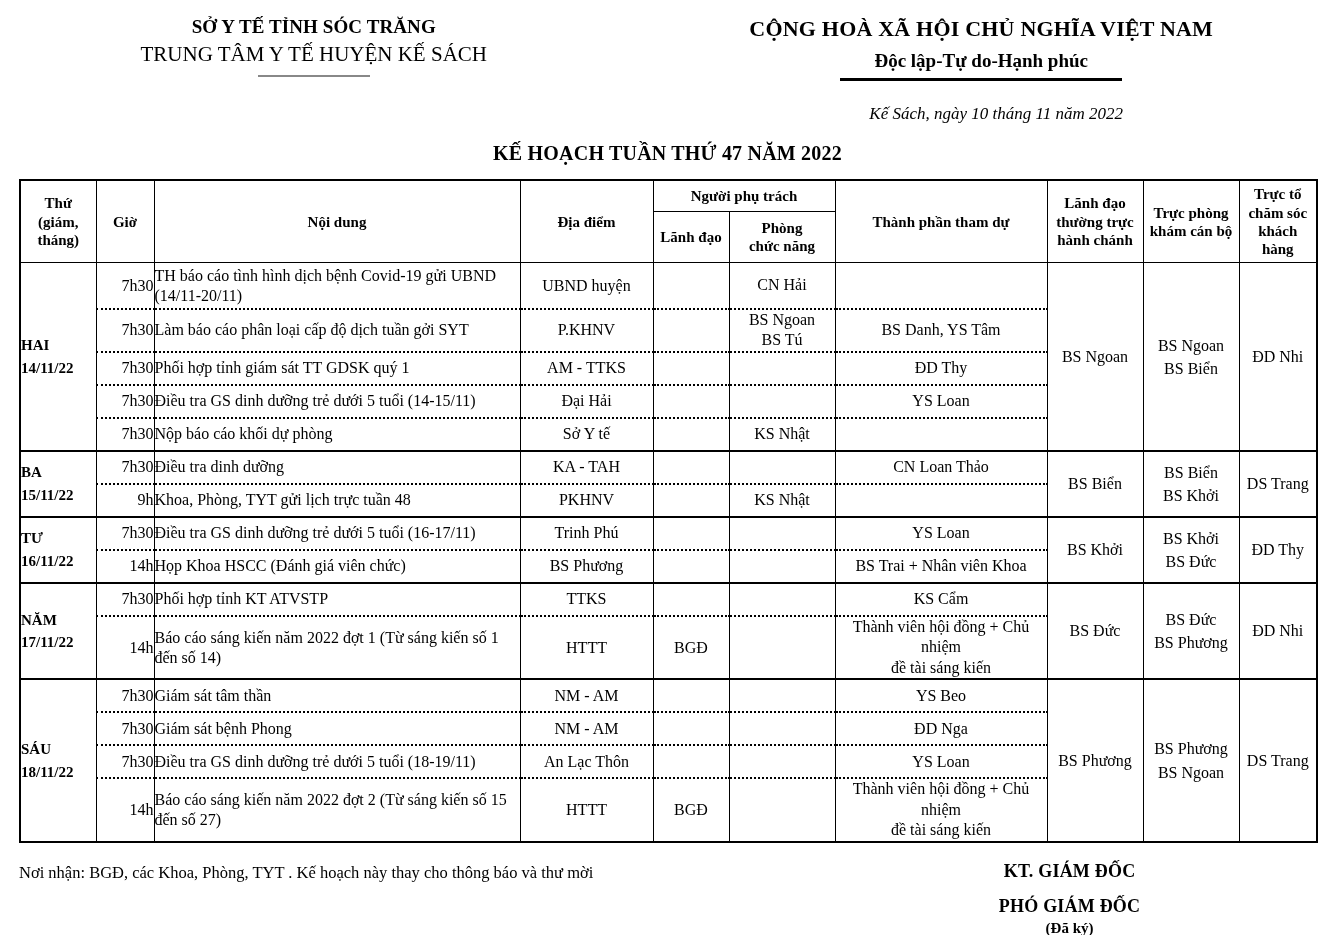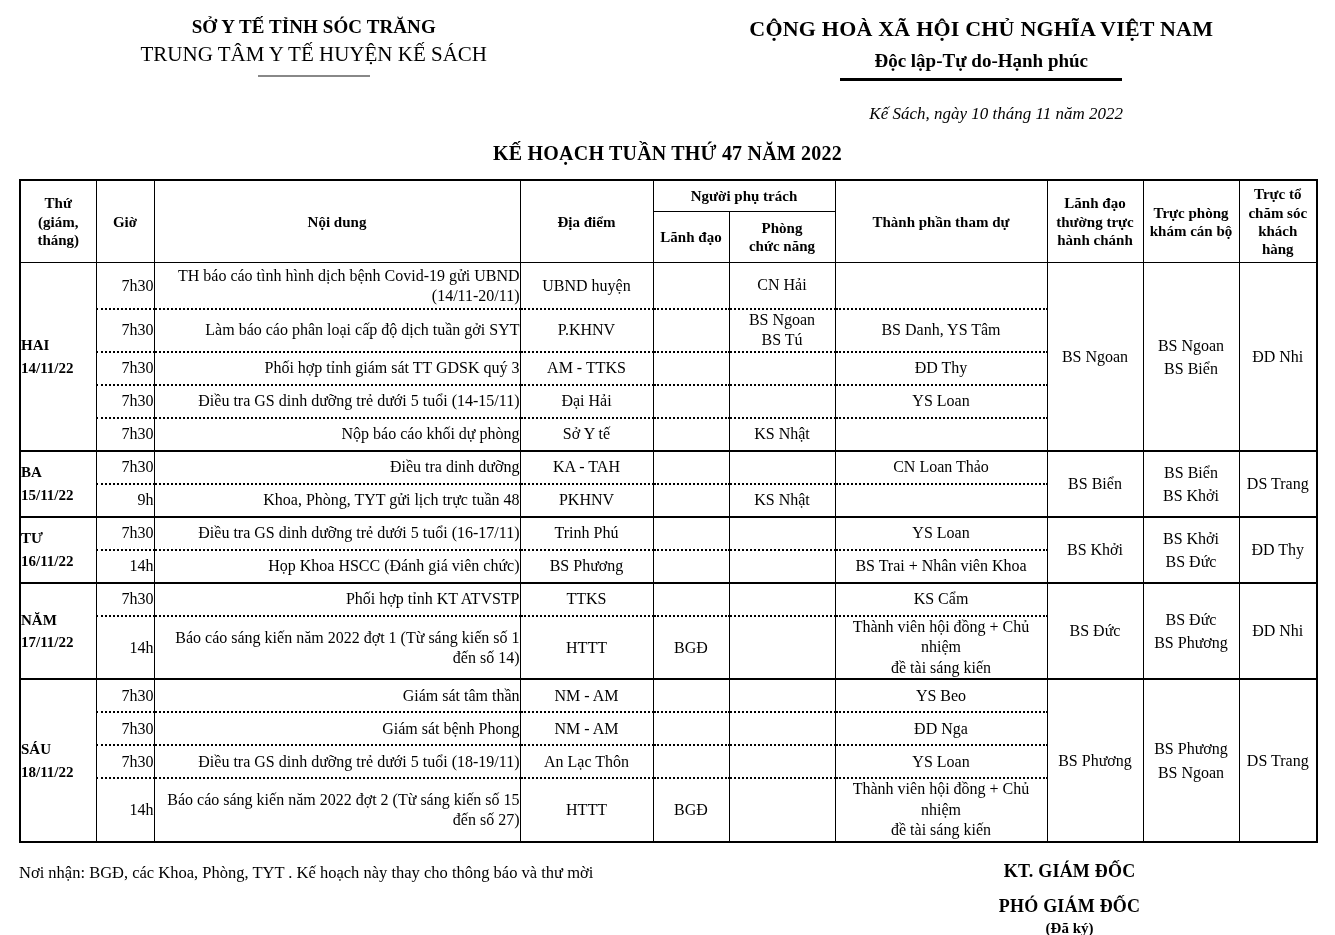--- a/index.html
+++ b/index.html
@@ -6,21 +6,21 @@
   html, body {
     margin: 0; padding: 0;
     width: 1335px; height: 935px;
     background: #ffffff;
     font-family: "Liberation Serif", "DejaVu Serif", serif;
     color: #000000;
   }
   .page { position: relative; width: 1335px; height: 935px; overflow: hidden; }
 
   
-  .letterhead { display: flex; padding: 14px 0 0 0; justify-content: flex-end; }
+  .letterhead { display: flex; padding: 14px 0 0 0; }
   .lh-left  { width: 47%; text-align: center; }
   .lh-right { width: 53%; text-align: center; }
   .org-line1 { font-size: 19px; font-weight: bold; letter-spacing: .1px; line-height: 1.35; }
   .org-line2 { font-size: 21px; font-weight: normal; line-height: 1.35; }
   .rule-short { width: 112px; height: 2px; background: #888; margin: 7px auto 0; }
   .nation-line1 { font-size: 22px; font-weight: bold; line-height: 1.35; letter-spacing: .2px; }
   .nation-line2 { font-size: 19px; font-weight: bold; line-height: 1.4; margin-top: 4px; }
   .rule-long { width: 282px; height: 3px; background: #000; margin: 4px auto 0; }
   .dateline { font-style: italic; font-size: 17px; margin-top: 23px; text-align: center; padding-left: 30px; }
 
@@ -37,21 +37,21 @@
   table.plan td, table.plan th { border: 1px solid #000; padding: 0; }
   table.plan th {
     font-weight: bold; font-size: 15px; text-align: center;
     padding: 4px 2px; line-height: 1.22; vertical-align: middle;
   }
   .hdr-top td, .hdr-top th { border-bottom: 1px solid #000; }
 
   td.cell { font-size: 16px; vertical-align: middle; line-height: 1.25; }
   td.c-day    { font-weight: bold; font-size: 15px; line-height: 1.5; }
   td.c-time   { text-align: right; }
-  td.c-task   { text-align: right; padding: 3px 4px 3px 7px; font-family: Liberation Serif, serif; }
+  td.c-task   { text-align: left; padding: 3px 4px 3px 7px; font-family: Liberation Serif, serif; }
   td.c-place  { text-align: center; }
   td.c-lead   { text-align: center; }
   td.c-dept   { text-align: center; line-height: 1.28; }
   td.c-part   { text-align: center; line-height: 1.28; padding: 2px 3px; }
   td.c-admin  { text-align: center; }
   td.c-clinic { text-align: center; line-height: 1.45; }
   td.c-cust   { text-align: center; }
 
   
   tr.dotted-top > td { border-top: 2px dotted #000; }
@@ -174,21 +174,21 @@
             <td class="cell c-dept">
               <div>BS Ngoan</div>
               <div>BS Tú</div>
             </td>
             <td class="cell c-part">
               <div>BS Danh, YS Tâm</div>
             </td>
           </tr>
           <tr class="dotted-top" style="height: 33px;">
             <td class="cell c-time">7h30</td>
-            <td class="cell c-task">Phối hợp tỉnh giám sát TT GDSK quý 3</td>
+            <td class="cell c-task">Phối hợp tỉnh giám sát TT GDSK quý 1</td>
             <td class="cell c-place">AM - TTKS</td>
             <td class="cell c-lead">
               <div></div>
             </td>
             <td class="cell c-dept">
               <div></div>
             </td>
             <td class="cell c-part">
               <div>ĐD Thy</div>
             </td>

